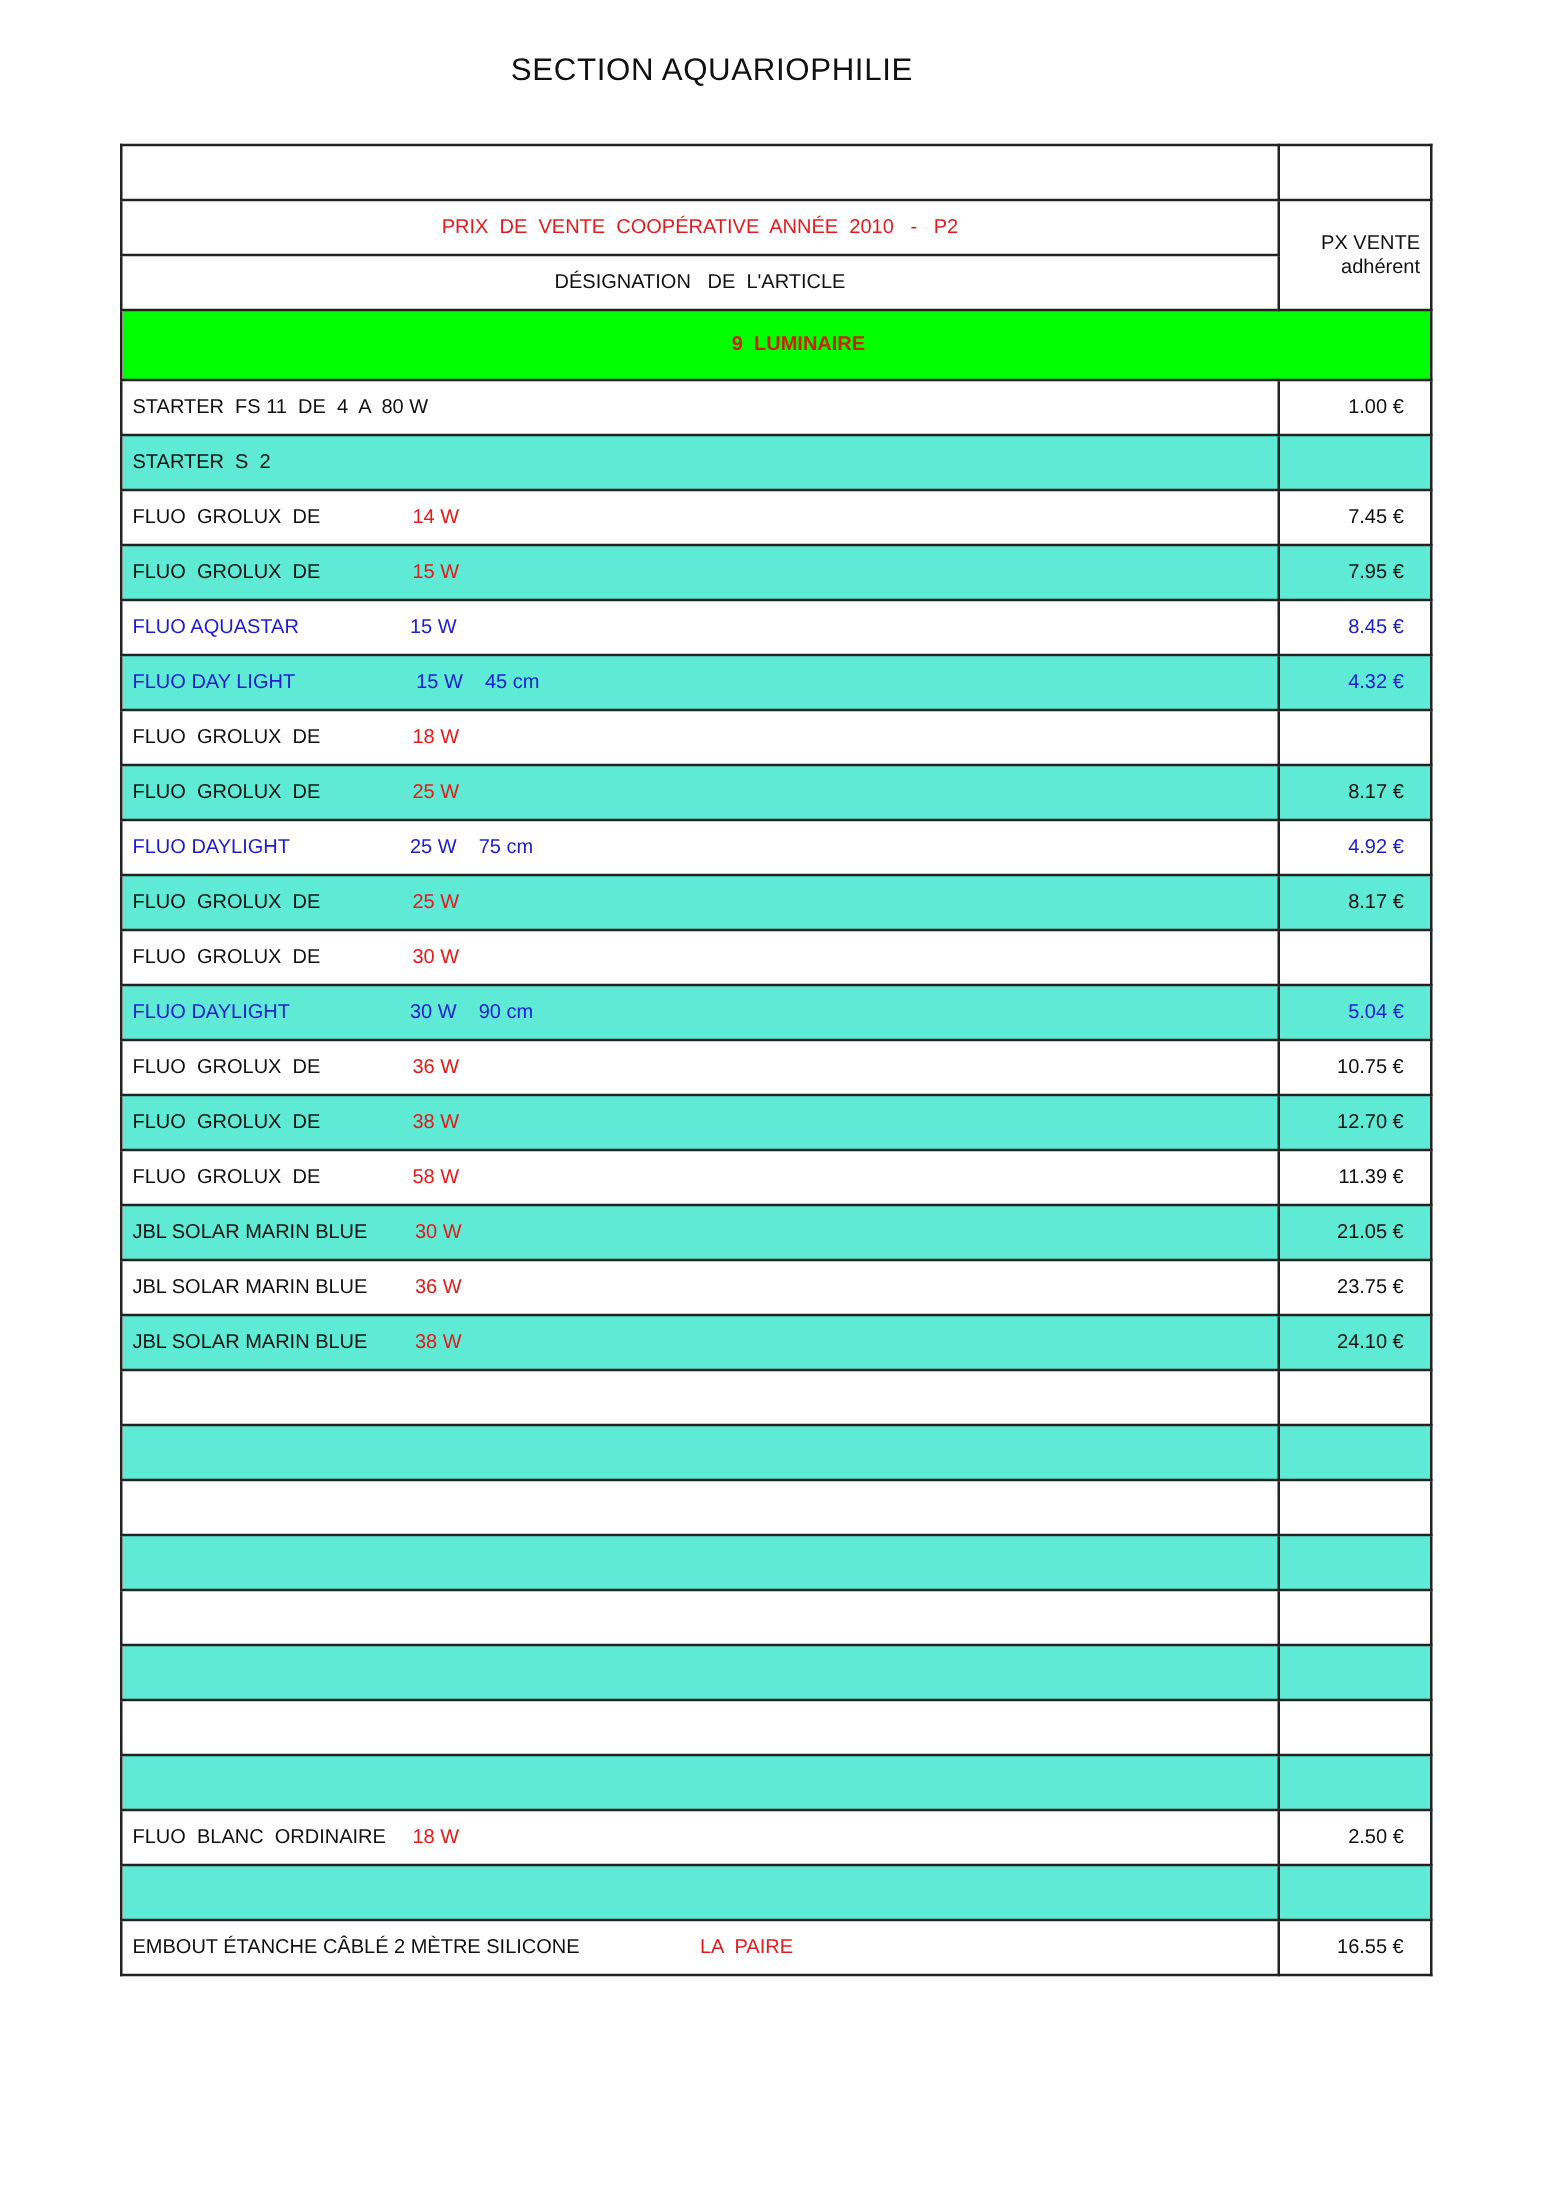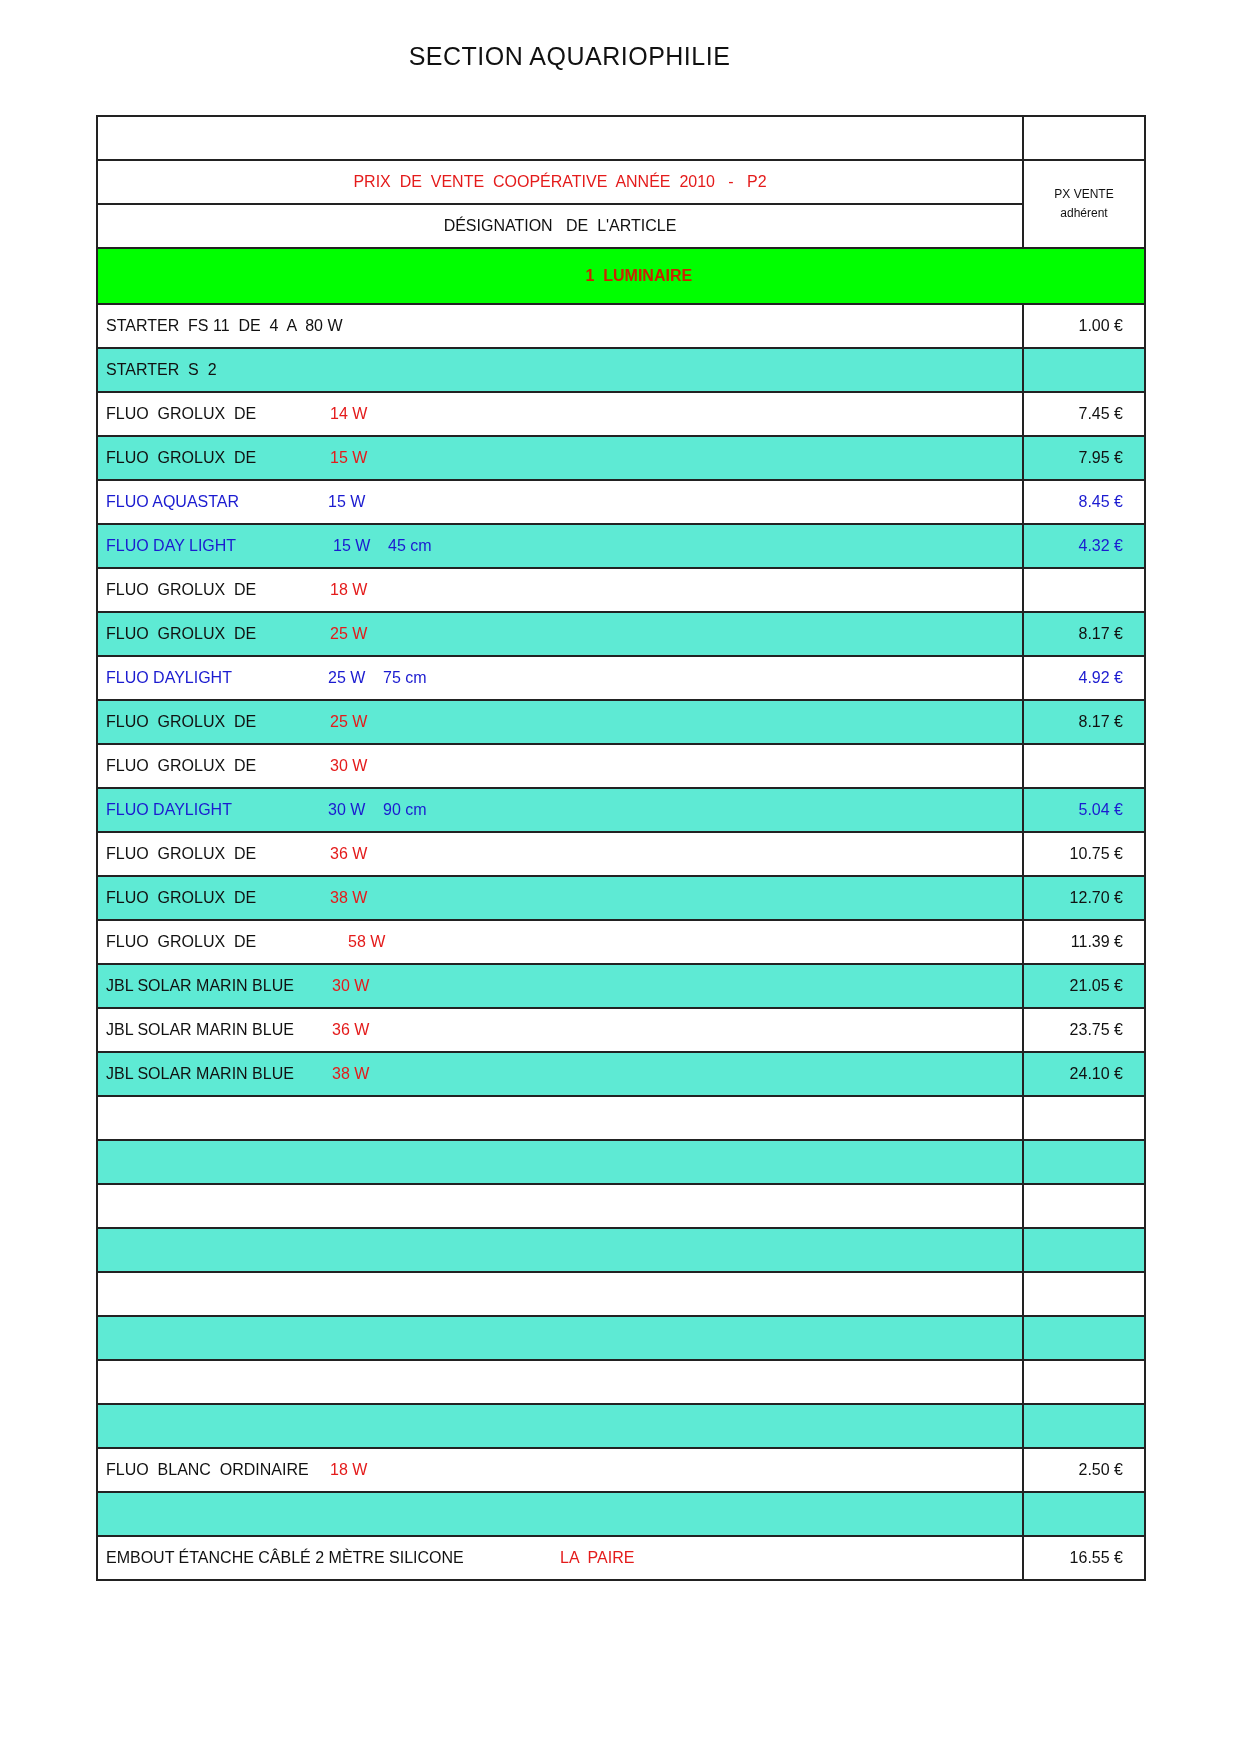--- a/index.html
+++ b/index.html
@@ -8,21 +8,21 @@
   table{position:absolute;left:96px;top:115px;width:1048px;border-collapse:collapse;table-layout:fixed;}
   td{border:2px solid #222;height:42px;padding:0 8px;font-size:16px;white-space:pre;overflow:hidden;}
   col.c1{width:926px;} col.c2{width:122px;}
   .center{text-align:center;}
   .red{color:#e41b1b;}
   .blue{color:#1b1bd0;}
   .price{text-align:right;padding-right:21px;}
   .cyan td{background:#5eead4;}
   .green td{background:#00ff00;}
   .green .lbl{color:#cc2200;font-weight:bold;}
-  .hdr2{text-align:center;font-size:12px;line-height:19px;white-space:normal;}
+  .hdr2{text-align:right;font-size:16px;line-height:19px;white-space:normal;}
 </style>
 </head>
 <body>
 
 <div class="title">SECTION  AQUARIOPHILIE</div>
 
 <table>
   <colgroup>
       <col class="c1">
       <col class="c2">
@@ -37,21 +37,21 @@
       <td class="hdr2" rowspan="2">
         <div>PX VENTE</div>
         <div>adhérent</div>
       </td>
     </tr>
     <tr>
       <td class="center">DÉSIGNATION   DE  L'ARTICLE</td>
     </tr>
     <tr class="green">
       <td colspan="2" class="center">
-        <span class="lbl">1  LUMINAIRE</span>
+        <span class="lbl">9  LUMINAIRE</span>
       </td>
     </tr>
   <tr>
         <td><span style="display: inline-block; width: 224px;">STARTER  FS 11  DE  4  A  80 W</span><span class="" style="display: inline-block; width: 55px;"></span><span class="blue"></span></td>
         <td class="price">1.00 €</td>
       </tr>
       <tr class="cyan">
         <td><span style="display: inline-block; width: 224px;">STARTER  S  2</span><span class="" style="display: inline-block; width: 55px;"></span><span class="blue"></span></td>
         <td class="price"></td>
       </tr>
@@ -97,21 +97,21 @@
       </tr>
       <tr>
         <td><span style="display: inline-block; width: 224px;">FLUO  GROLUX  DE</span><span class="red" style="display: inline-block; width: 55px;">36 W</span><span class="blue"></span></td>
         <td class="price">10.75 €</td>
       </tr>
       <tr class="cyan">
         <td><span style="display: inline-block; width: 224px;">FLUO  GROLUX  DE</span><span class="red" style="display: inline-block; width: 55px;">38 W</span><span class="blue"></span></td>
         <td class="price">12.70 €</td>
       </tr>
       <tr>
-        <td><span style="display: inline-block; width: 224px;">FLUO  GROLUX  DE</span><span class="red" style="display: inline-block; width: 55px; margin-left: 18px;">58 W</span><span class="blue"></span></td>
+        <td><span style="display: inline-block; width: 224px;">FLUO  GROLUX  DE</span><span class="red" style="display: inline-block; width: 55px;">58 W</span><span class="blue"></span></td>
         <td class="price">11.39 €</td>
       </tr>
       <tr class="cyan">
         <td><span style="display: inline-block; width: 226px;">JBL SOLAR MARIN BLUE</span><span class="red" style="display: inline-block; width: 55px;">30 W</span><span class="blue"></span></td>
         <td class="price">21.05 €</td>
       </tr>
       <tr>
         <td><span style="display: inline-block; width: 226px;">JBL SOLAR MARIN BLUE</span><span class="red" style="display: inline-block; width: 55px;">36 W</span><span class="blue"></span></td>
         <td class="price">23.75 €</td>
       </tr>

